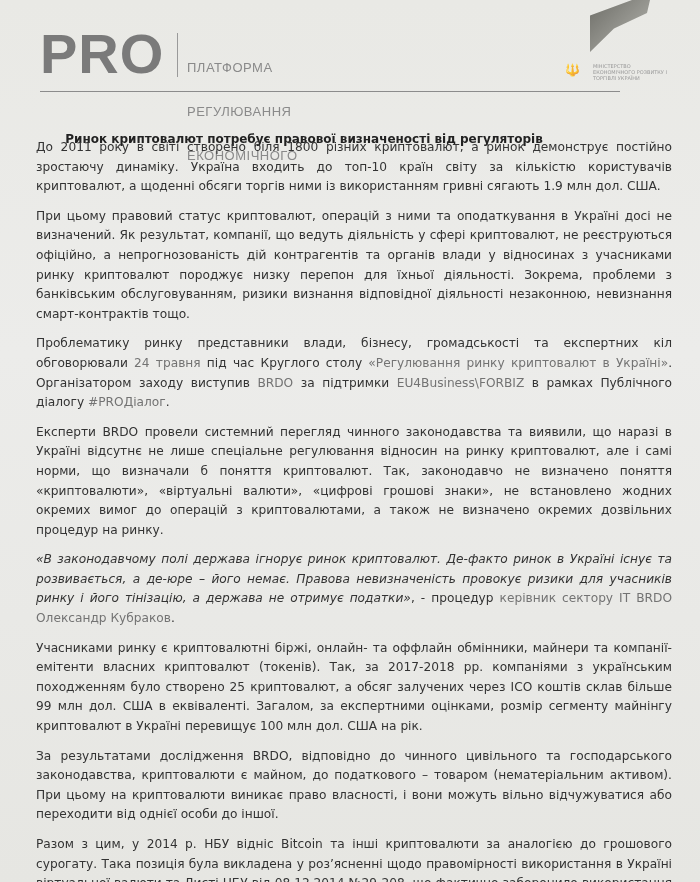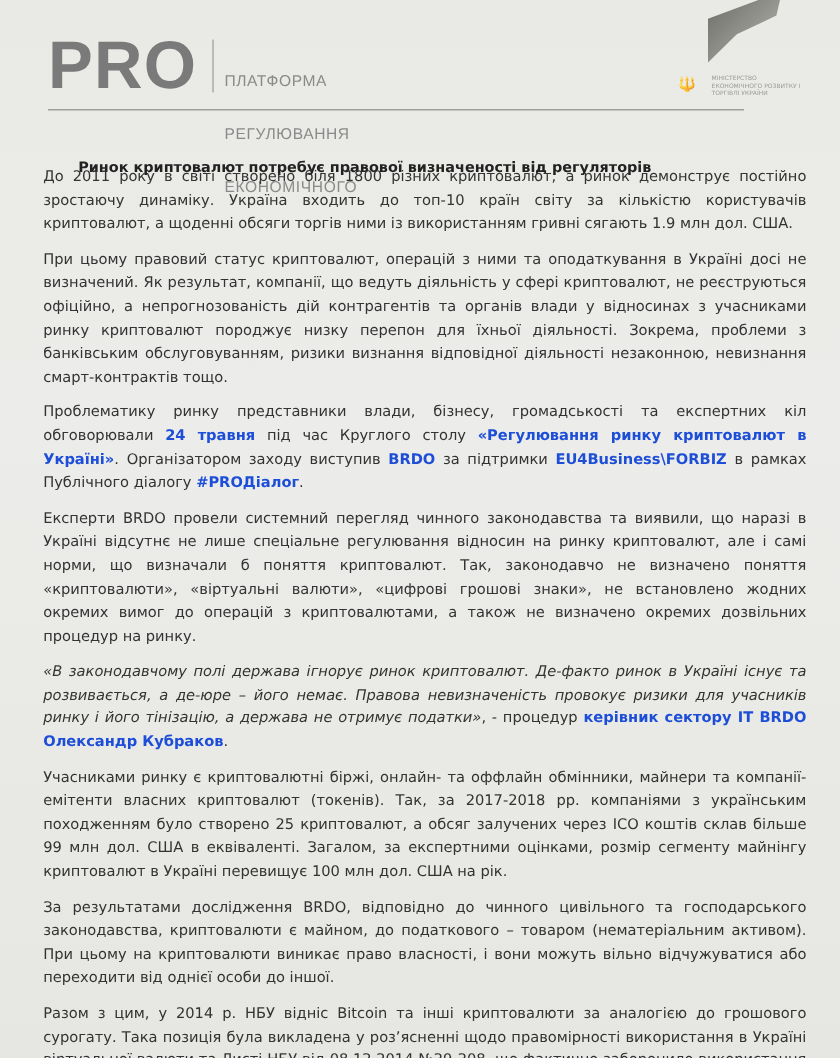--- a/index.html
+++ b/index.html
@@ -36,21 +36,21 @@
   }
   .title {
     position: absolute; left: 0; width: 608px; top: 132px; text-align: center;
     font-size: 12px; font-weight: bold; color: #222;
   }
   .content {
     position: absolute; left: 36px; top: 138px; width: 636px;
     font-size: 12.2px; line-height: 19.6px; color: #333;
   }
   .content p { margin: 0 0 10px 0; text-align: justify; }
-  .content .b { font-weight: bold; color: #1d4ed8; }
+  .content .b { font-weight: normal; color: #737373; }
   .content .u { }
   .content .quote { font-style: italic; }
 </style>
 </head>
 <body>
 
 <div class="header">
   <div class="logo-pro">PRO</div>
   <div class="logo-divider"></div>
   <div class="logo-sub">

